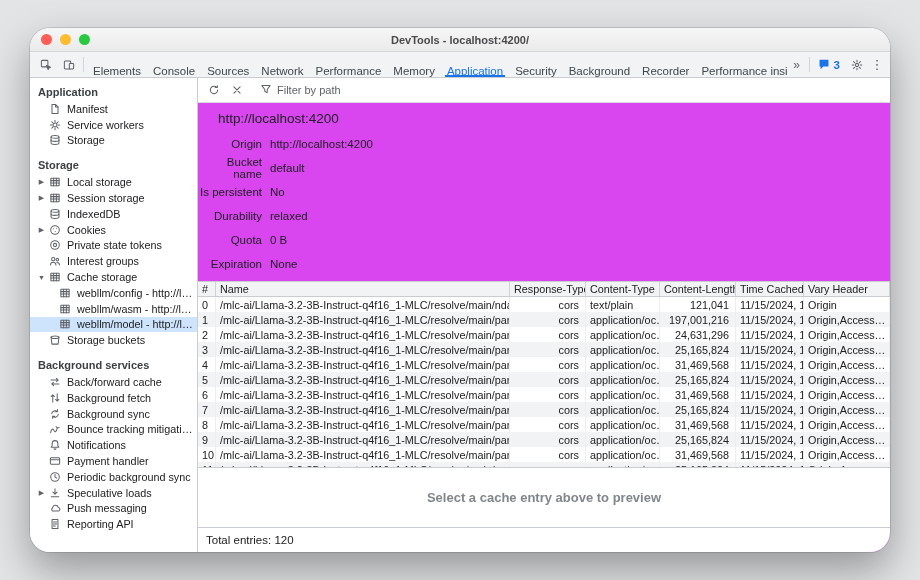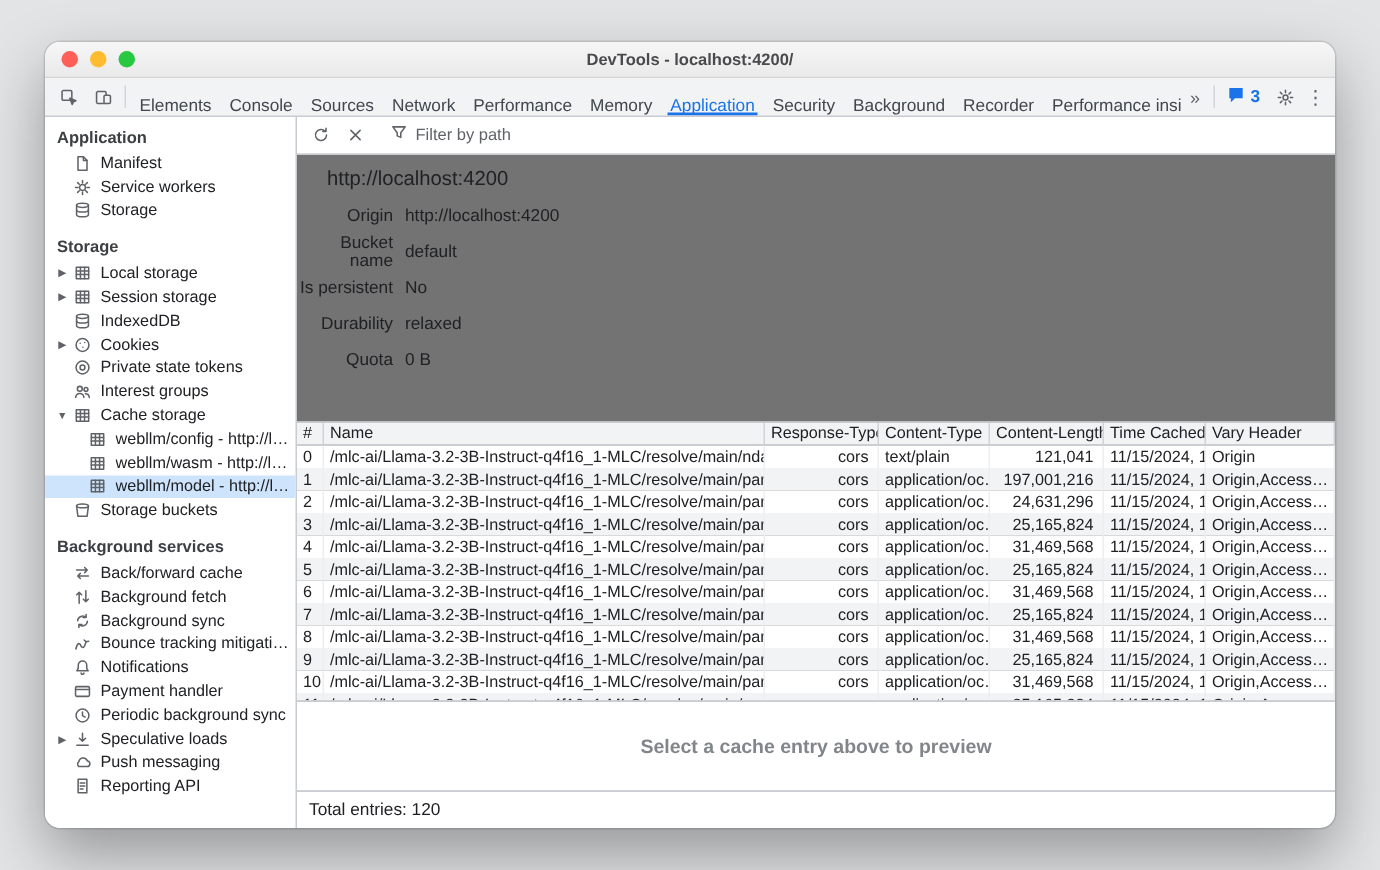--- a/index.html
+++ b/index.html
@@ -1,18 +1,18 @@
 <!DOCTYPE html>
 <html><head>
 <meta charset="utf-8">
 <style>
   *{margin:0;padding:0;box-sizing:border-box}
   html,body{width:920px;height:580px;overflow:hidden}
   body{background:#e3e4e6;font-family:"Liberation Sans","DejaVu Sans",sans-serif;color:#202124}
-  .window{position:absolute;left:30px;top:28px;width:860px;height:524px;background:#fff;border-radius:10px;
+  .window{position:absolute;left:30px;top:28px;width:860px;height:524px;background:#fff;border-radius:20px;
     box-shadow:0 18px 42px rgba(0,0,0,.34),0 0 0 1px rgba(0,0,0,.12);overflow:hidden;display:flex;flex-direction:column}
   
   .titlebar{height:24px;background:linear-gradient(#f7f6f7,#ebeaeb);border-bottom:1px solid #d6d5d6;
     position:relative;display:flex;align-items:center;justify-content:center;flex:0 0 auto}
   .traffic{position:absolute;left:11px;top:0;height:100%;display:flex;align-items:center;gap:8px}
   .light{width:11px;height:11px;border-radius:50%}
   .red{background:#ff5f57}.yellow{background:#febc2e}.green{background:#28c840}
   .title{font-size:11px;color:#4a4a4c;font-weight:bold}
   
   .tabbar{height:26px;background:#f1f3f4;border-bottom:1px solid #c9ccd1;display:flex;align-items:stretch;
@@ -35,21 +35,21 @@
   .tree-section{font-size:11px;font-weight:bold;color:#3c4043;padding:2px 8px;height:17px;margin-top:9px;white-space:nowrap}
   .tree-section:first-child{margin-top:0}
   .tree-item{display:flex;align-items:center;height:15.8px;padding-left:6px;font-size:10.8px;color:#202124;
     cursor:pointer;white-space:nowrap}
   .tree-item .arrow{width:11px;font-size:7px;color:#5f6368;text-align:center;flex:0 0 auto}
   .tree-item .ticon{width:15px;height:13px;margin-right:5px;flex:0 0 auto;display:flex;align-items:center;justify-content:center}
   .tree-item .tlabel{overflow:hidden;text-overflow:ellipsis}
   .tree-item.child{padding-left:16px}
   .tree-item.selected{background:#cde4fc}
   
-  .main{flex:1;display:flex;flex-direction:column;min-width:0;background:#737373}
+  .main{flex:1;display:flex;flex-direction:column;min-width:0;background:#d946ef}
   .main-toolbar{height:25px;border-bottom:1px solid #dadce0;display:flex;align-items:center;padding:0 4px;flex:0 0 auto;background:#fff}
   .filter{display:flex;align-items:center;gap:5px;margin-left:5px;color:#5f6368;flex:1}
   .filter-input{border:none;outline:none;font-size:11px;color:#202124;width:160px;background:transparent;font-family:inherit}
   .filter-input::placeholder{color:#5f6368}
   .cache-head{flex:0 0 auto;height:178px;padding-top:7px;overflow:hidden}
   .cache-title{font-size:13.5px;color:#202124;margin:0 0 4px 20px;height:18px;line-height:18px}
   .meta-row{display:flex;height:24px;align-items:center;font-size:11.5px}
   .meta-label{width:64px;text-align:right;color:#202124;flex:0 0 auto}
   .meta-value{margin-left:8px;color:#202124}
   
@@ -437,20 +437,24 @@
               <span class="meta-value">No</span>
             </div>
             <div class="meta-row">
               <span class="meta-label">Durability</span>
               <span class="meta-value">relaxed</span>
             </div>
             <div class="meta-row">
               <span class="meta-label">Quota</span>
               <span class="meta-value">0 B</span>
             </div>
+            <div class="meta-row">
+              <span class="meta-label">Expiration</span>
+              <span class="meta-value">None</span>
+            </div>
           </div>
       </div>
 
       <div class="grid-header">
           <span class="hc">#</span>
           <span class="hc">Name</span>
           <span class="hc">Response-Type</span>
           <span class="hc">Content-Type</span>
           <span class="hc">Content-Length</span>
           <span class="hc">Time Cached</span>

